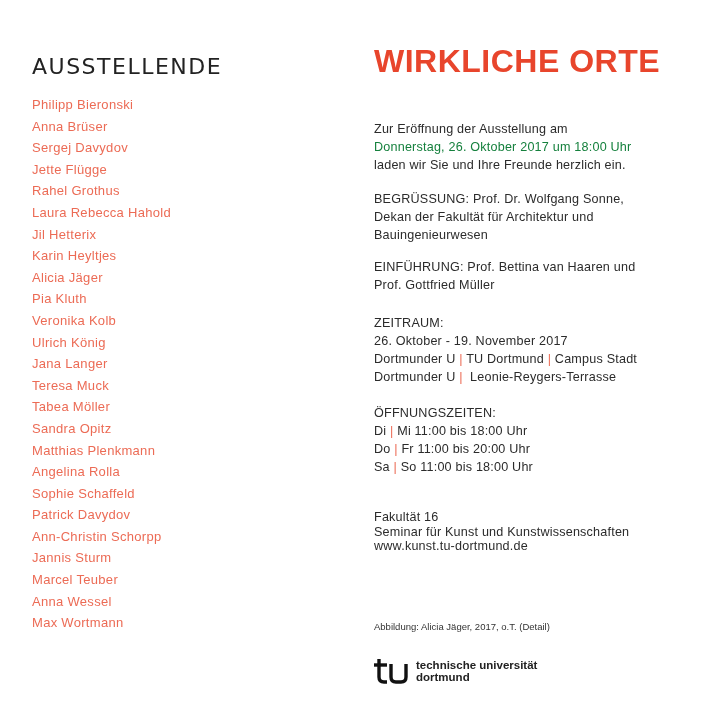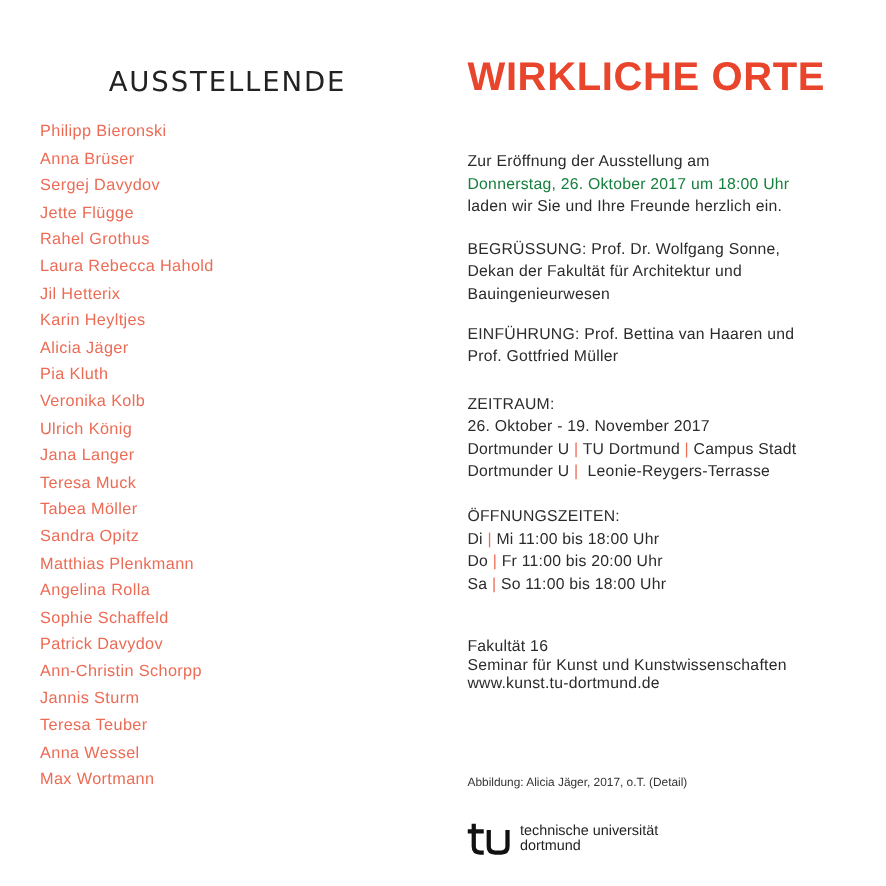--- a/index.html
+++ b/index.html
@@ -3,21 +3,21 @@
   <meta charset="utf-8">
   <style>
     * { margin: 0; padding: 0; box-sizing: border-box; }
     html, body { width: 709px; height: 709px; background: #ffffff; overflow: hidden; }
     body { position: relative; font-family: "Liberation Sans", "DejaVu Sans", sans-serif; color: #2b2b2b; }
 
     .left-col { position: absolute; left: 32px; top: 54px; width: 300px; }
     .section-heading {
       font-size: 22px; font-weight: 300; letter-spacing: 1.5px; color: #222;
       line-height: 26px; margin-bottom: 14px;
-      font-family: "DejaVu Sans", sans-serif; font-weight: normal; transform: scaleY(1); text-align: center;
+      font-family: "DejaVu Sans", sans-serif; font-weight: normal; transform: scaleY(1);
     }
     .name-list { list-style: none; }
     .name-list li {
       font-size: 13px; color: #ec6b55; height: 21.6px; line-height: 21.6px;
       letter-spacing: 0.3px;
     }
 
     .right-col { position: absolute; left: 374px; top: 42px; width: 320px; }
     .title {
       font-size: 32px; font-weight: bold; color: #e8452c; line-height: 38px;
@@ -28,21 +28,21 @@
     .sep { color: #ec6b55; }
 
     .b-invite { position: absolute; top: 78px; }
     .b-greet { position: absolute; top: 148px; }
     .b-intro { position: absolute; top: 216px; }
     .b-period { position: absolute; top: 272px; }
     .b-hours { position: absolute; top: 362px; }
     .b-faculty { position: absolute; top: 468px; line-height: 14.5px; }
     .b-credit { position: absolute; top: 576px; font-size: 9.5px; color: #333; letter-spacing: 0; }
 
-    .logo { position: absolute; left: 374px; top: 658px; display: flex; align-items: center; }
+    .logo { position: absolute; left: 374px; top: 658px; display: flex; align-items: center; font-weight: bold; }
     .logo svg { display: block; }
     .logo-text { margin-left: 8px; font-size: 11.5px; line-height: 12px; color: #222; }
   </style>
 </head>
 <body>
 
 <div class="left-col">
   <h2 class="section-heading">AUSSTELLENDE</h2>
   <ul class="name-list">
     <li>Philipp Bieronski</li>
@@ -60,21 +60,21 @@
     <li>Jana Langer</li>
     <li>Teresa Muck</li>
     <li>Tabea Möller</li>
     <li>Sandra Opitz</li>
     <li>Matthias Plenkmann</li>
     <li>Angelina Rolla</li>
     <li>Sophie Schaffeld</li>
     <li>Patrick Davydov</li>
     <li>Ann-Christin Schorpp</li>
     <li>Jannis Sturm</li>
-    <li>Teresa Teuber</li>
+    <li>Marcel Teuber</li>
     <li>Anna Wessel</li>
     <li>Max Wortmann</li>
   </ul>
 </div>
 
 <div class="right-col">
   <h1 class="title">WIRKLICHE ORTE</h1>
 
   <div class="block b-invite">
     <div>Zur Eröffnung der Ausstellung am</div>

